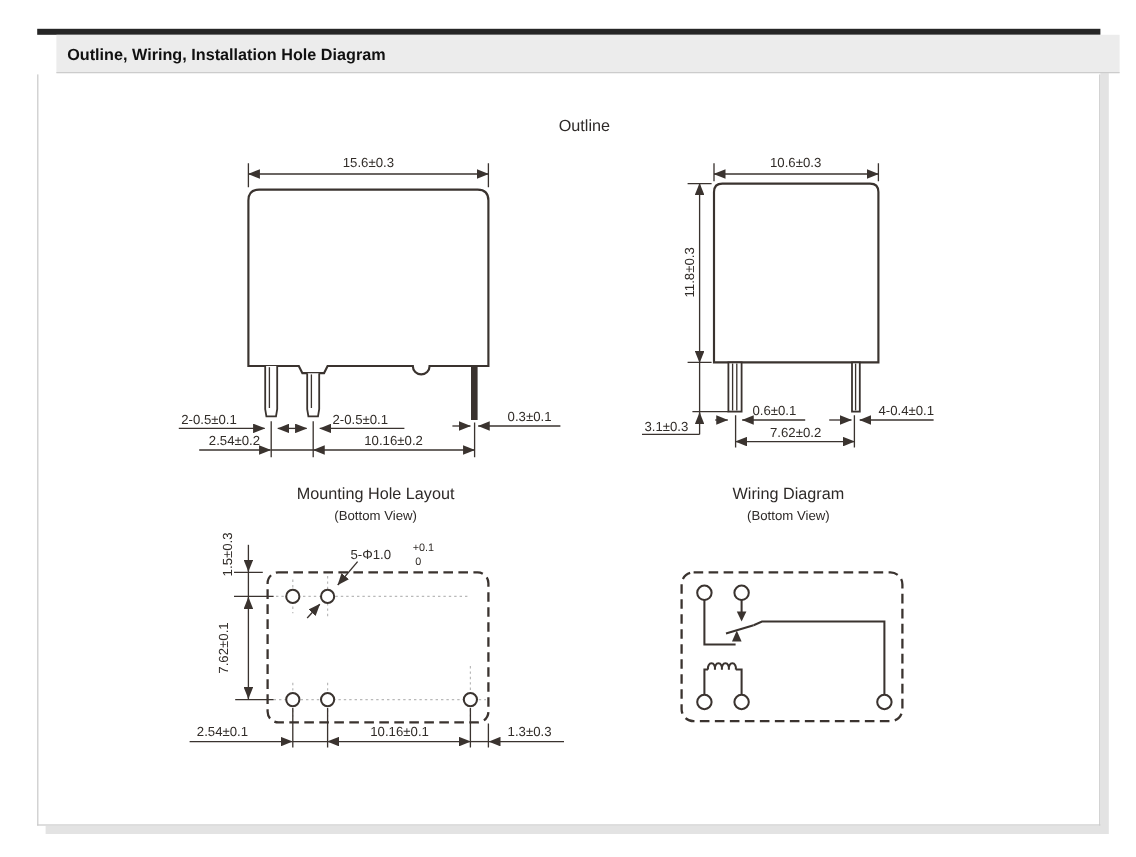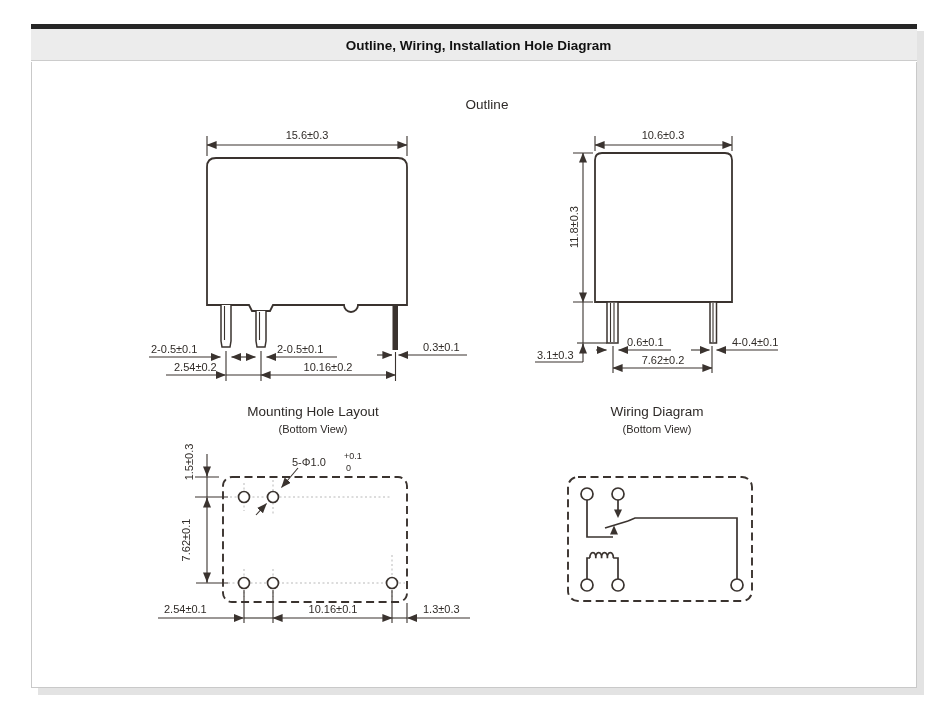--- a/index.html
+++ b/index.html
@@ -1,22 +1,22 @@
 <!DOCTYPE html>
 <html><head>
 <meta charset="utf-8">
 <style>
   html,body{margin:0;padding:0;background:#fff;}
   .page{position:relative;width:947px;height:714px;background:#fff;overflow:hidden;
         font-family:"Liberation Sans",sans-serif;}
   .panel{position:absolute;left:31px;top:24px;width:886px;height:664px;
          box-shadow:7px 7px 0 #e3e3e3;background:#fff;}
   .topbar{position:absolute;left:0;top:0;width:100%;height:5px;background:#262626;}
-  .hdr{position:absolute;left:0;top:5px;width:100%;height:32px;background:#ececec;
-       border-bottom:1px solid #cccccc;box-sizing:border-box;text-align:center;}
+  .hdr{position:absolute;left:16px;top:5px;width:100%;height:32px;background:#ececec;
+       border-bottom:1px solid #cccccc;box-sizing:border-box;}
   .hdr span{display:block;padding:9px 0 0 9px;font-size:13.5px;font-weight:bold;color:#111;}
   .content{position:absolute;left:0;top:38px;width:100%;height:626px;background:#fff;
            border-left:1px solid #c9c9c9;border-right:1px solid #c9c9c9;border-bottom:1px solid #c9c9c9;
            box-sizing:border-box;}
   svg.overlay{position:absolute;left:0;top:0;}
   
   .ln   {stroke:#3a332f;stroke-width:1.1;fill:none;}
   .dimln{stroke:#3a332f;stroke-width:1.1;fill:none;}
   .body {stroke:#3a332f;stroke-width:1.8;fill:#ffffff;}
   .pin  {stroke:#3a332f;stroke-width:1.5;fill:#ffffff;}

